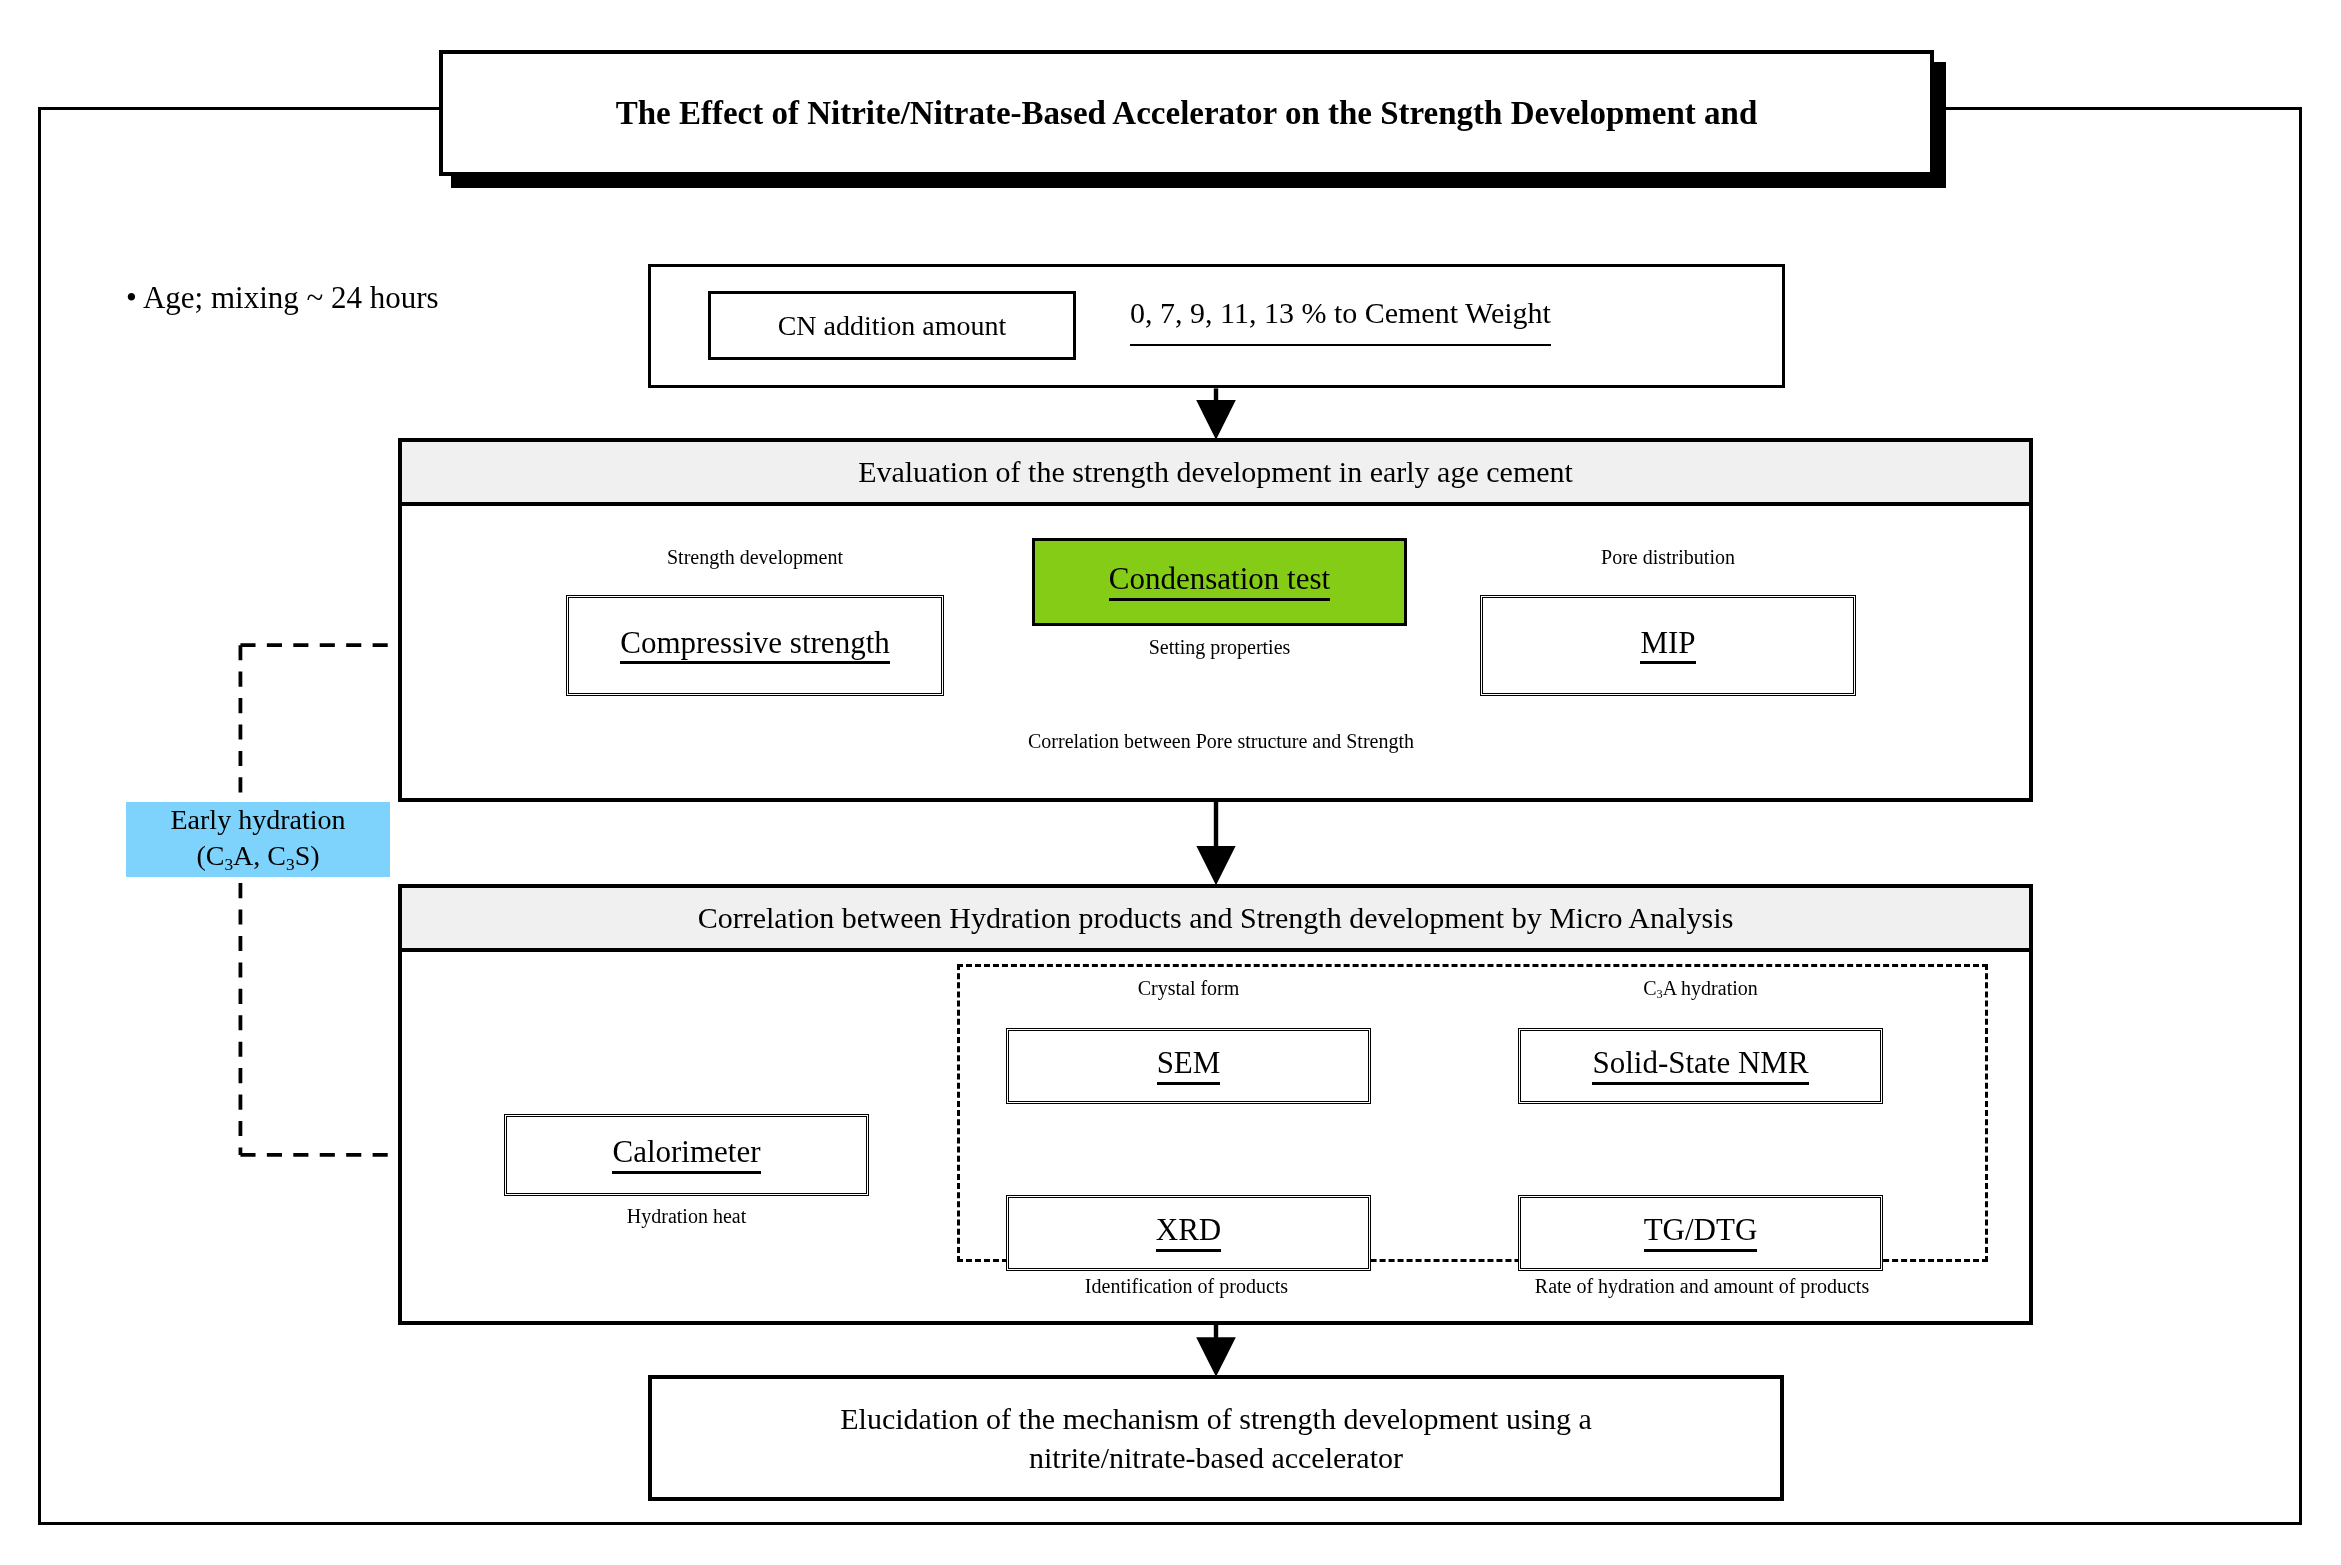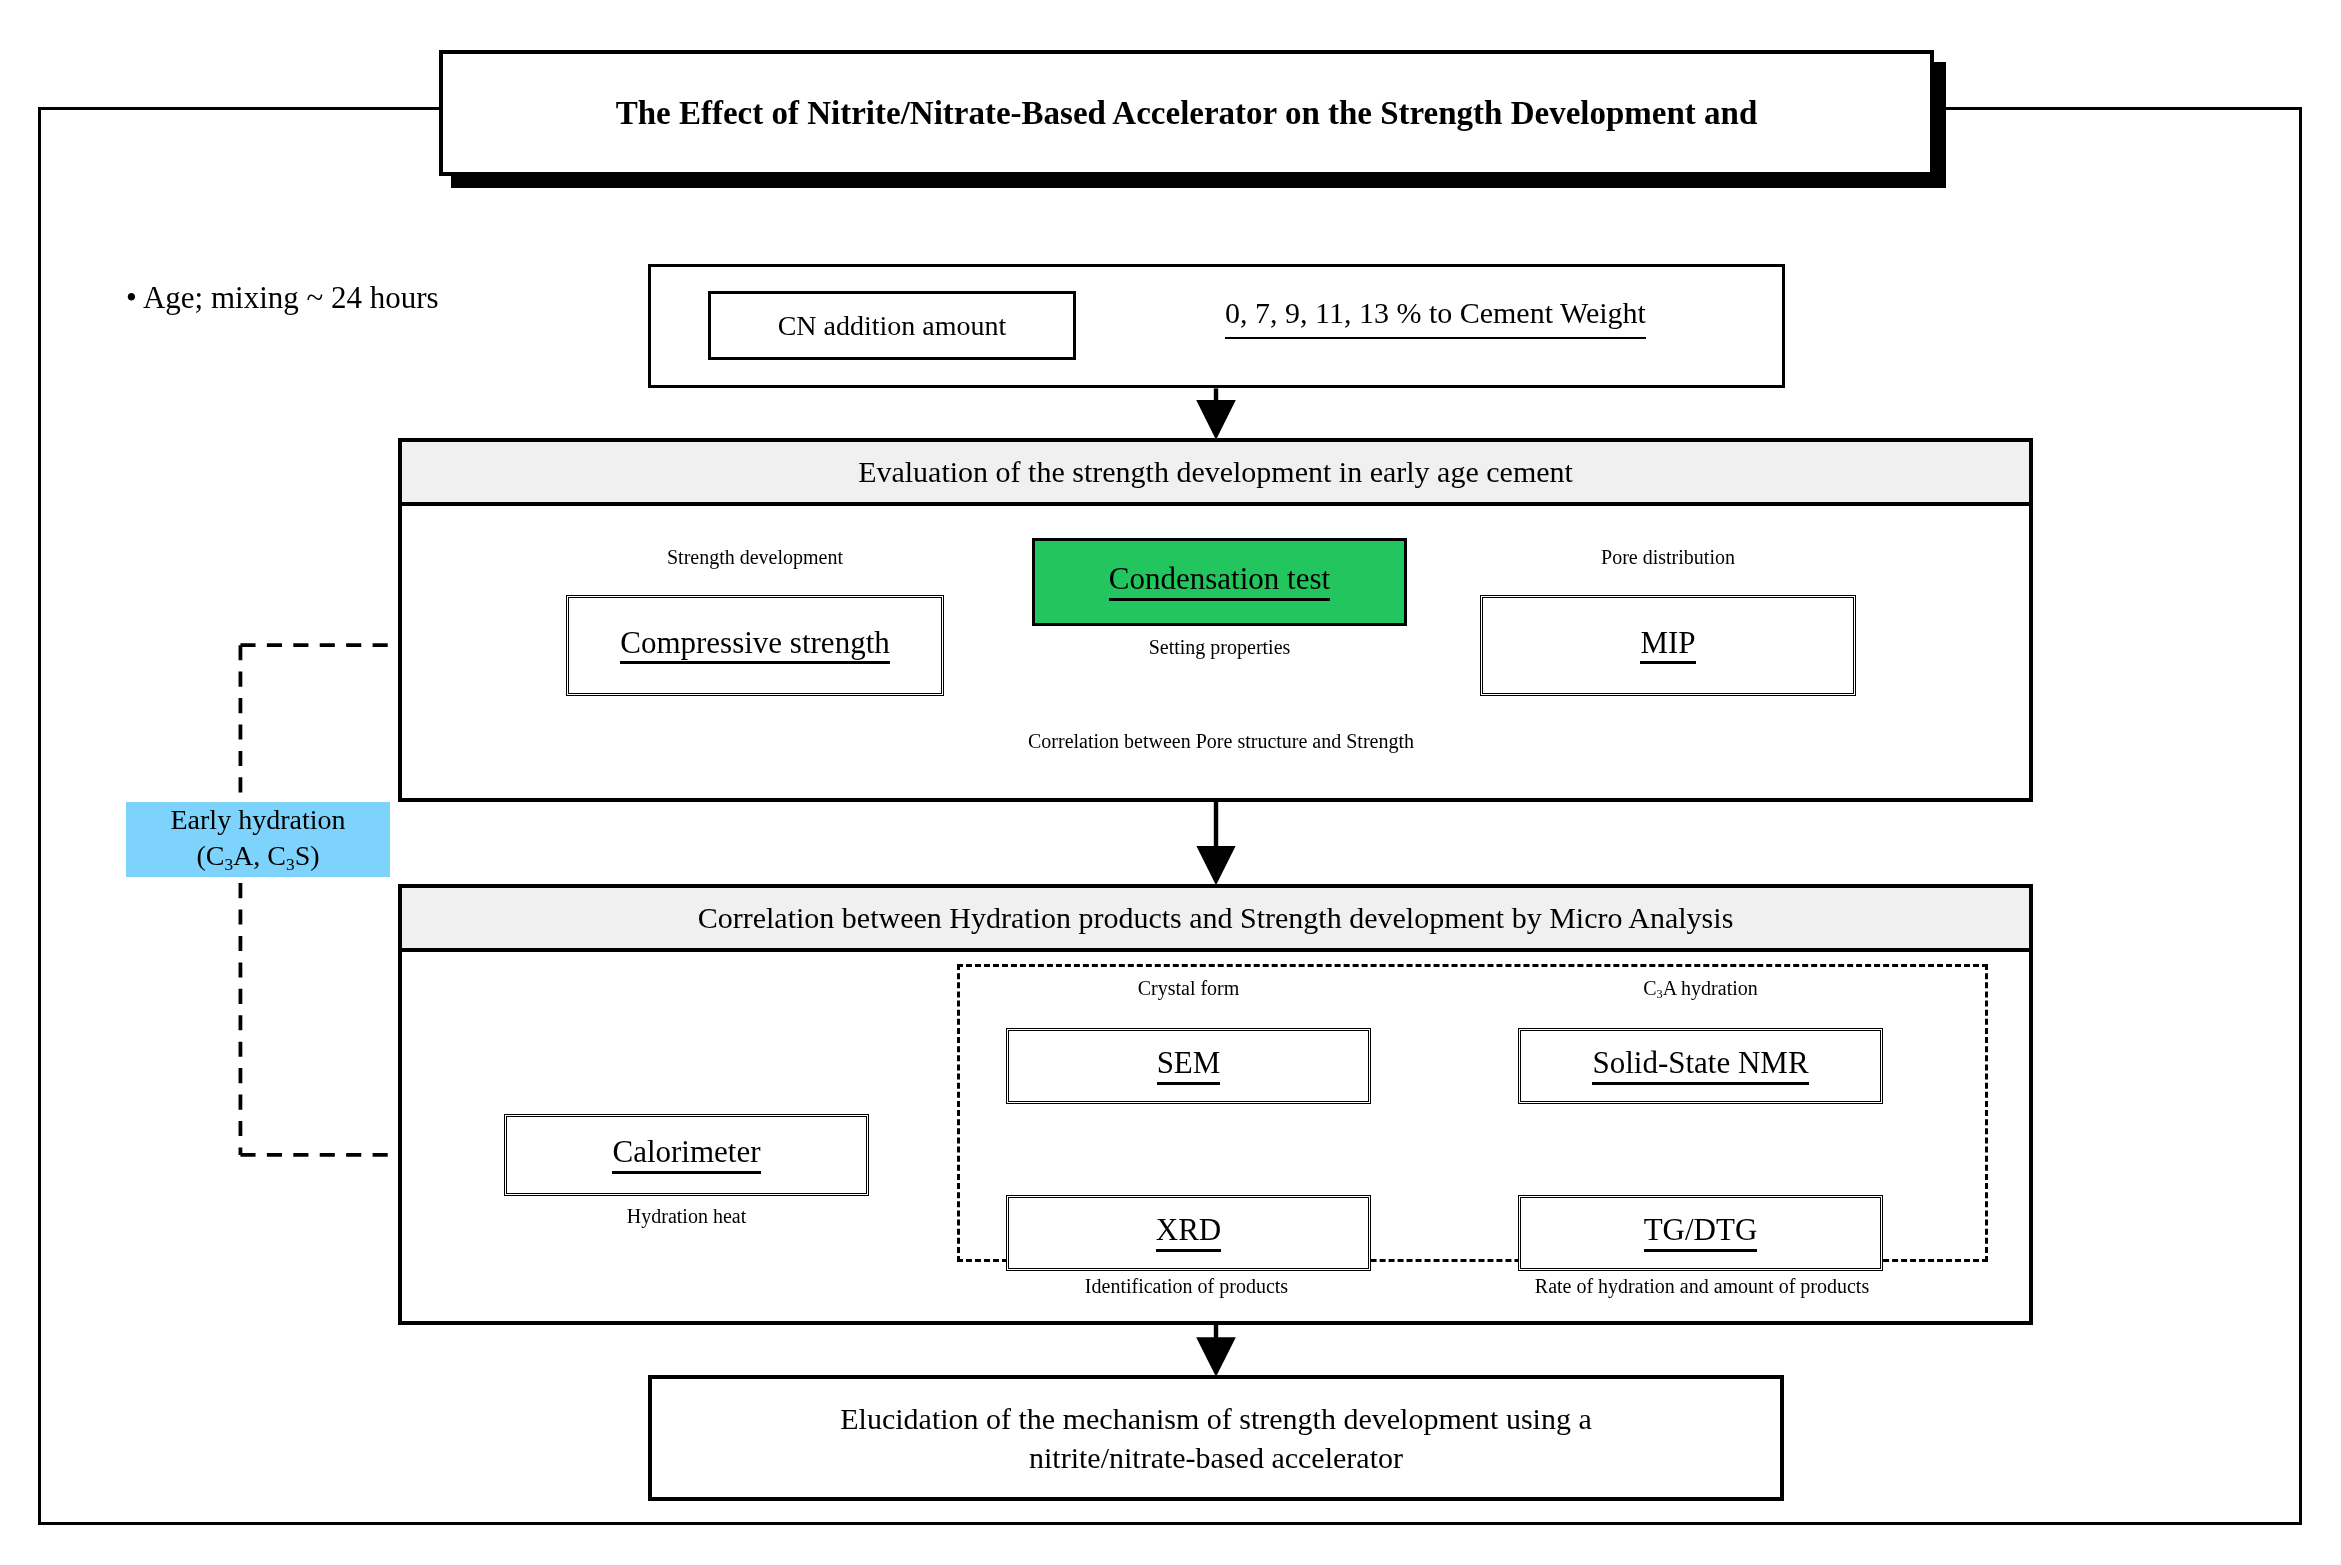--- a/index.html
+++ b/index.html
@@ -17,34 +17,34 @@
   #title-box .t{font-weight:bold;font-size:33px;line-height:1.28;}
 
   
   #bullets{left:126px;top:276px;width:478px;font-size:31px;line-height:1.42;}
   #bullets div{white-space:nowrap;}
 
   
   #cn-outer{left:648px;top:264px;width:1137px;height:124px;border:3.1px solid #000;background:#fff;}
   #cn-box{left:708px;top:291px;width:368px;height:69px;border:3.1px solid #000;background:#fff;
           display:flex;align-items:center;justify-content:center;font-size:28px;}
-  #cn-value{left:1225px;top:296px;font-size:30px;border-bottom:2.5px solid #000;padding-bottom:7px;white-space:nowrap;}
+  #cn-value{left:1130px;top:296px;font-size:30px;border-bottom:2.5px solid #000;padding-bottom:14px;white-space:nowrap;}
 
   
   .panel{border:4.4px solid #000;background:#fff;}
   .panel-head{border-bottom:4.4px solid #000;background:#f0f0f0;display:flex;align-items:center;
               justify-content:center;font-size:30px;}
   #panel1{left:398px;top:438px;width:1635px;height:364px;}
   #panel1 .panel-head{height:60px;}
   #panel2{left:398px;top:884px;width:1635px;height:441px;}
   #panel2 .panel-head{height:60px;}
 
   
   .dbox{border:3.1px double #000;background:#fff;display:flex;align-items:center;justify-content:center;}
-  .sbox{border:3.8px solid #000;background:#22c55e;display:flex;align-items:center;justify-content:center;}
+  .sbox{border:3.8px solid #000;background:#84cc16;display:flex;align-items:center;justify-content:center;}
   .ul{border-bottom:3.1px solid #000;padding-bottom:3.1px;font-size:31px;line-height:1;}
   .cap{font-size:20px;white-space:nowrap;text-align:center;}
 
   #box-compressive{left:566px;top:595px;width:378px;height:101px;}
   #box-condensation{left:1032px;top:538px;width:375px;height:88px;}
   #box-mip{left:1480px;top:595px;width:376px;height:101px;}
 
   #cap-strength-dev{left:566px;top:546px;width:378px;}
   #cap-setting{left:1032px;top:636px;width:375px;}
   #cap-pore-dist{left:1480px;top:546px;width:376px;}

